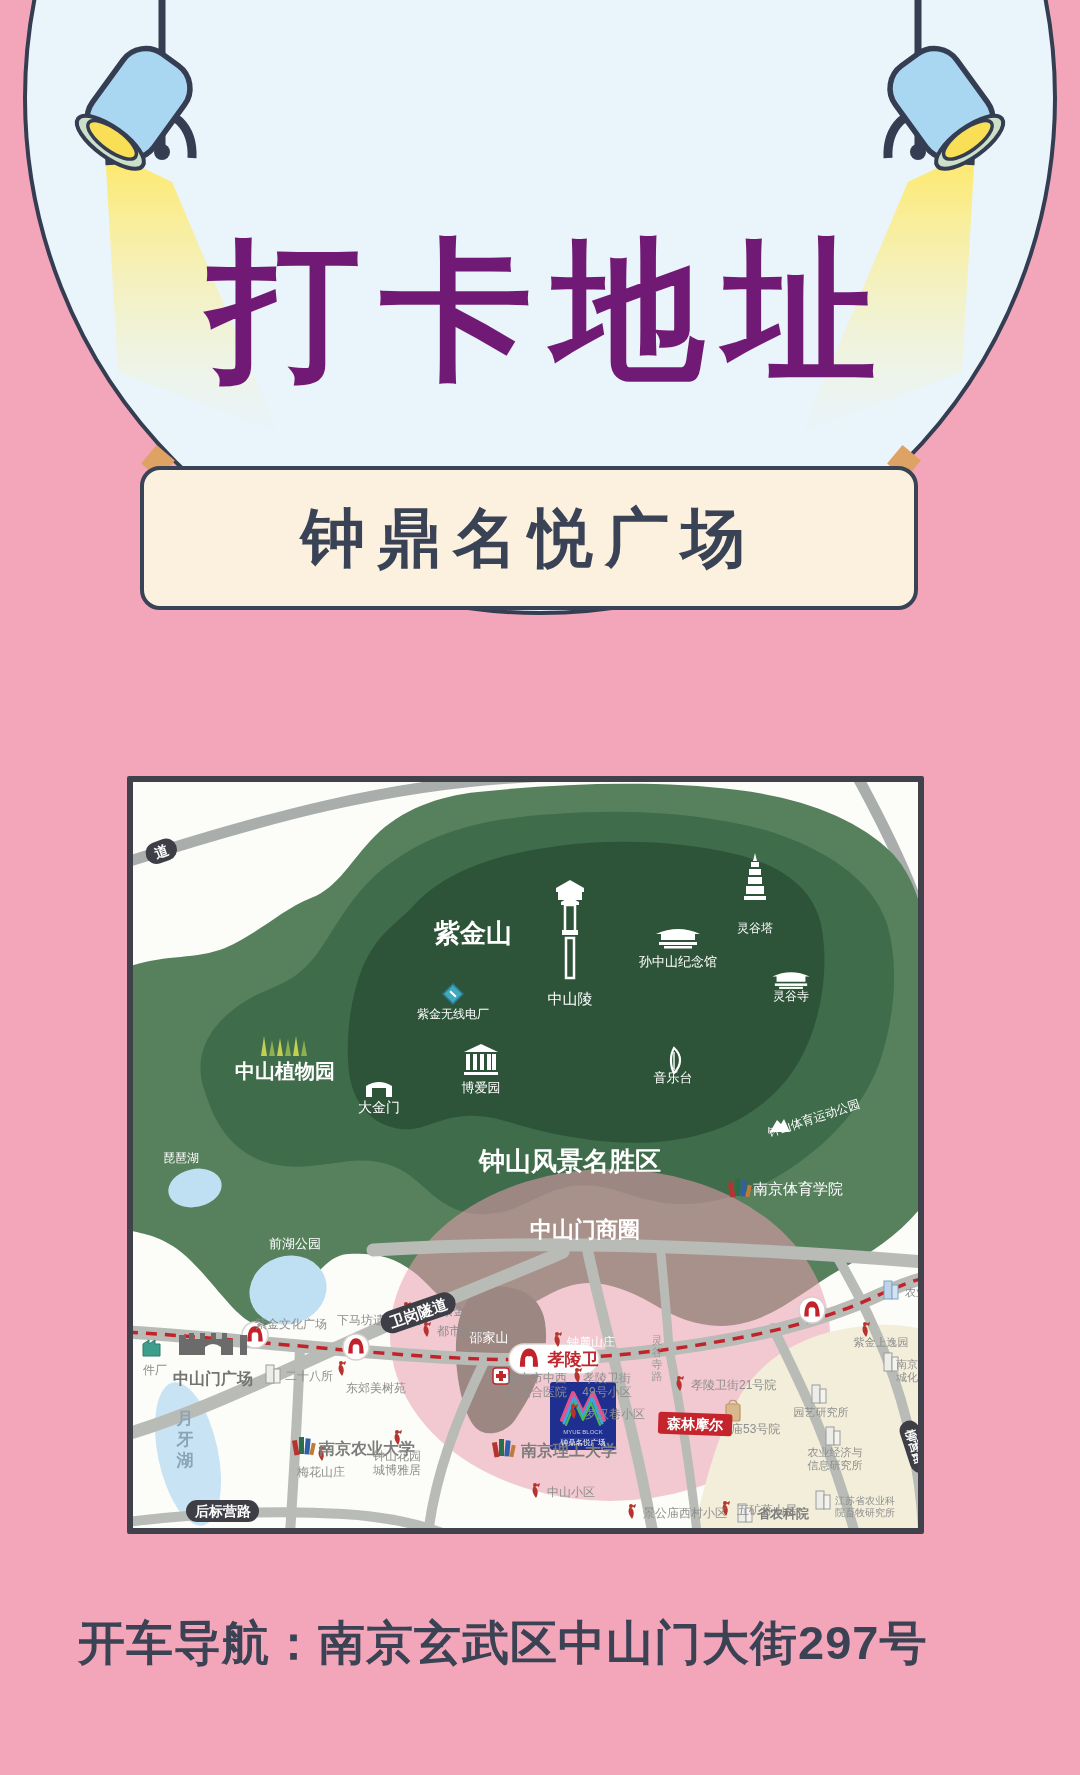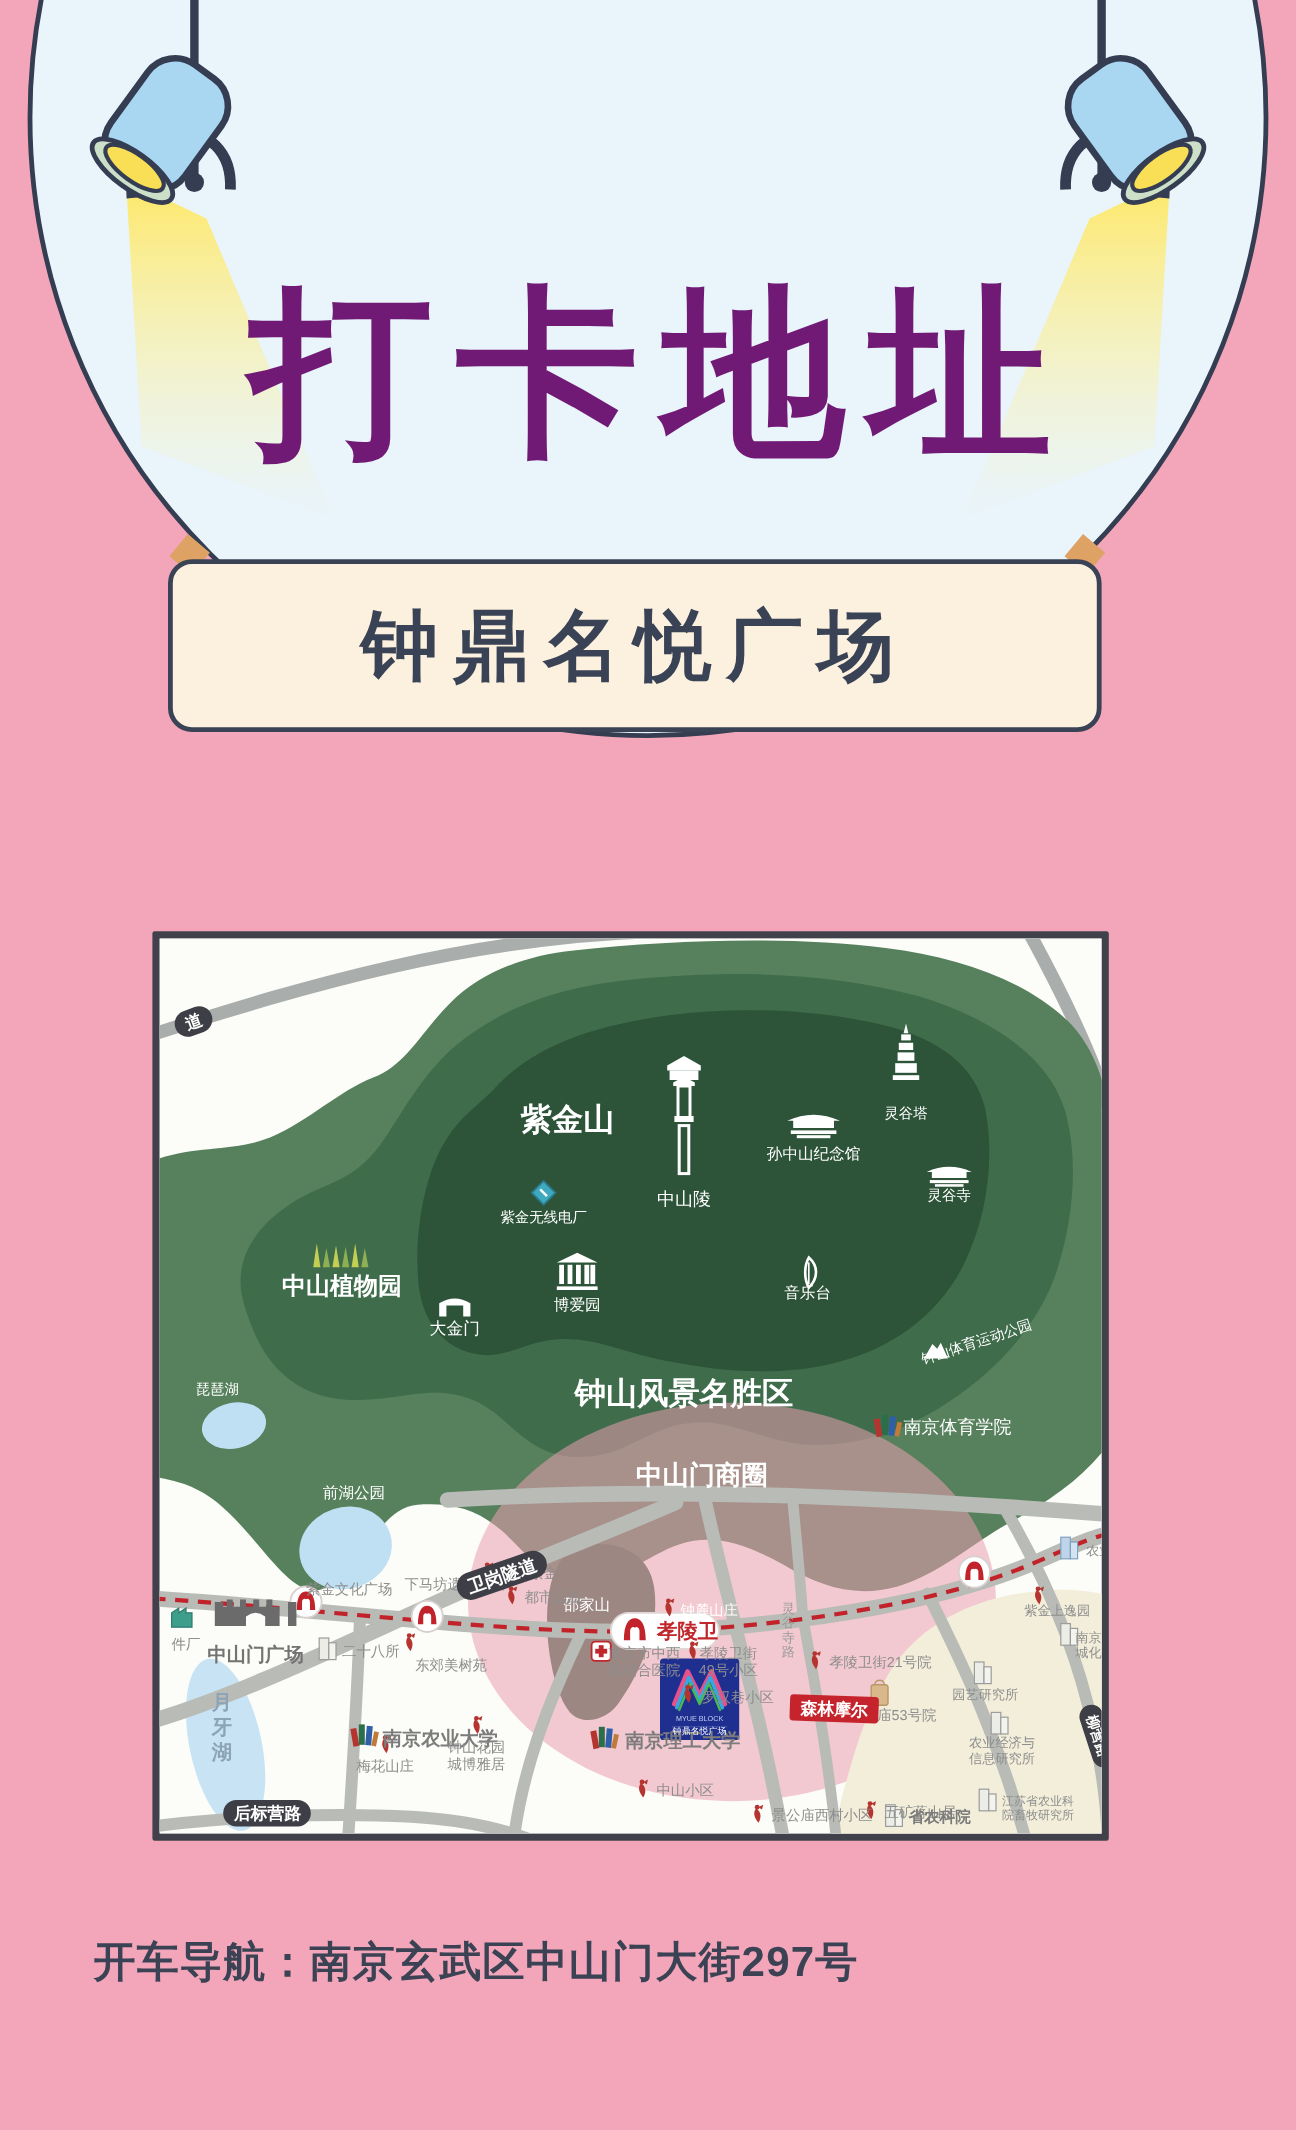--- a/index.html
+++ b/index.html
@@ -11,21 +11,21 @@
   #page-title{position:absolute;left:12px;top:210px;width:1080px;text-align:center;
     font-size:152px;font-weight:900;letter-spacing:20px;color:#701a75;}
   .banner-fold{position:absolute;width:24px;height:24px;background:#DFA265;transform:rotate(40deg);}
   #banner{position:absolute;left:140px;top:466px;width:778px;height:144px;box-sizing:border-box;
     background:#FBF1DE;border:4px solid #3A4356;border-radius:20px;display:flex;align-items:center;justify-content:center;}
   #banner-title{font-size:64px;font-weight:900;letter-spacing:12px;color:#3A4356;}
   #map-frame{position:absolute;left:127px;top:776px;width:797px;height:758px;box-sizing:border-box;
     border:6px solid #41414B;background:#FCFCF8;border-radius:2px;}
   #map-svg{display:block;}
   #map-svg text{font-family:"Liberation Sans",sans-serif;}
-  .footer-line{position:absolute;left:78px;width:960px;font-size:35px;font-weight:900;
+  .footer-line{position:absolute;left:78px;width:960px;font-size:47px;font-weight:900;
     color:#3A4254;letter-spacing:1px;white-space:nowrap;}
   #footer-line1{top:1612px;}
   #footer-line2{top:1694px;}
 </style>
 </head>
 <body>
 
 <div id="poster">
 
   <div id="spot-circle"></div>

